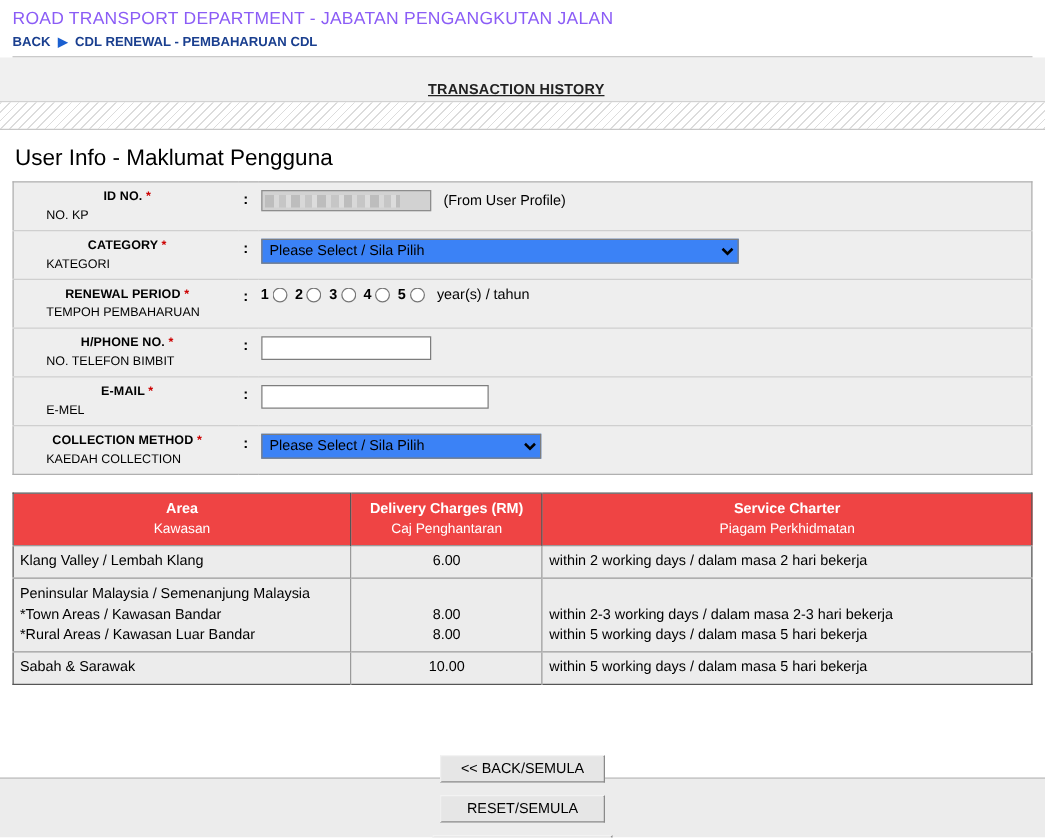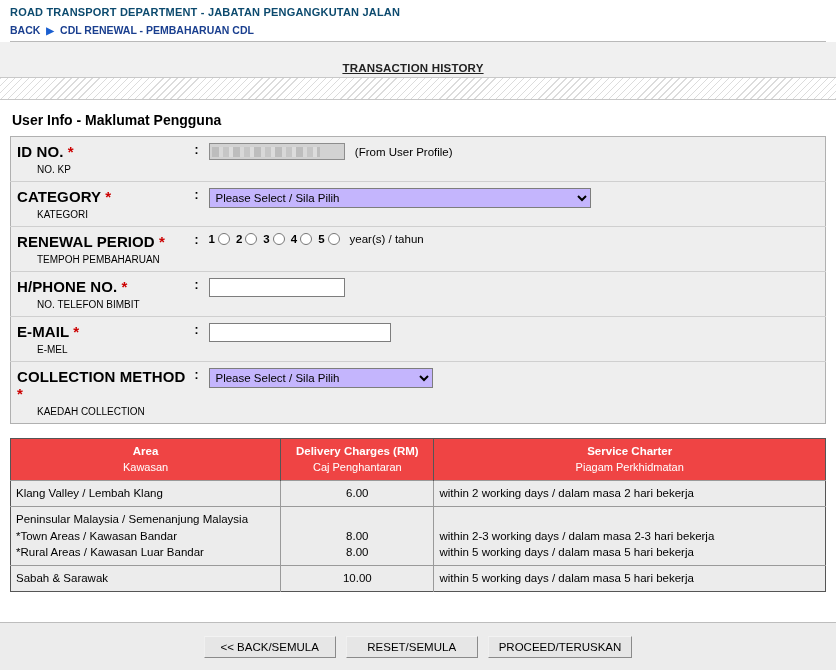--- a/index.html
+++ b/index.html
@@ -13,23 +13,23 @@
     overflow: hidden;
   }
   .page { width: 836px; height: 670px; position: relative; background: #fff; }
 
   
   .header {
     padding: 6px 10px 0 10px;
     background: #fff;
   }
   .dept-title {
-    color: #0c4a6e;
-    font-weight: bold;
-    font-size: 11px;
+    color: #8b5cf6;
+    font-weight: normal;
+    font-size: 14px;
     letter-spacing: 0.2px;
     white-space: nowrap;
   }
   .breadcrumb {
     margin-top: 6px;
     font-size: 10.5px;
     font-weight: bold;
     color: #1a3f8f;
     display: flex;
     align-items: center;
@@ -78,22 +78,22 @@
     );
     border-bottom: 1px solid #c8c8c8;
   }
 
   
   .section-title-wrap {
     padding: 12px 0 8px 12px;
     background: #fff;
   }
   .section-title {
-    font-size: 14px;
-    font-weight: bold;
+    font-size: 18px;
+    font-weight: normal;
     color: #000;
   }
 
   
   .form-wrap { padding: 0 10px; }
   table.form {
     width: 816px;
     border-collapse: collapse;
     border: 1px solid #b0b0b0;
     background: #eeeeee;
@@ -101,22 +101,23 @@
   table.form td {
     border-bottom: 1px solid #cfcfcf;
     padding: 6px 4px 6px 4px;
     vertical-align: top;
   }
   table.form tr:last-child td { border-bottom: none; }
   .col-label { width: 180px; padding-left: 6px !important; }
   .col-colon { width: 16px; text-align: left; font-weight: bold; }
   .lbl-en {
     font-weight: bold;
-    font-size: 15px;
+    font-size: 10px;
     letter-spacing: 0.1px;
+    text-align: center;
   }
   .req { color: #cc0000; font-weight: bold; }
   .lbl-my {
     font-size: 10px;
     margin-top: 4px;
     color: #000;
     padding-left: 20px;
   }
   .field-cell { padding-left: 2px !important; }
 
@@ -147,21 +148,21 @@
     margin-left: 7px;
     vertical-align: middle;
   }
 
   select.sel {
     font-family: "Liberation Sans", sans-serif;
     font-size: 11.5px;
     height: 20px;
     padding: 1px 2px;
     border: 1px solid #7d7d7d;
-    background: #c4b5fd;
+    background: #3b82f6;
   }
   select.sel-wide { width: 382px; }
   select.sel-med { width: 224px; }
 
   input.txt {
     font-family: "Liberation Sans", sans-serif;
     font-size: 12px;
     height: 19px;
     border: 1px solid #7d7d7d;
     background: #fff;
@@ -230,20 +231,21 @@
   .footer {
     position: absolute;
     left: 0; right: 0; bottom: 0;
     height: 48px;
     background: #ececec;
     border-top: 1px solid #bdbdbd;
     display: flex;
     align-items: center;
     justify-content: center;
     gap: 10px;
+    flex-direction: column;
   }
   .btn {
     font-family: "Liberation Sans", sans-serif;
     font-size: 11.5px;
     padding: 4px 10px;
     background: #e6e6e6;
     border: 1px solid #8a8a8a;
     border-top-color: #f3f3f3;
     border-left-color: #f0f0f0;
     color: #000;

